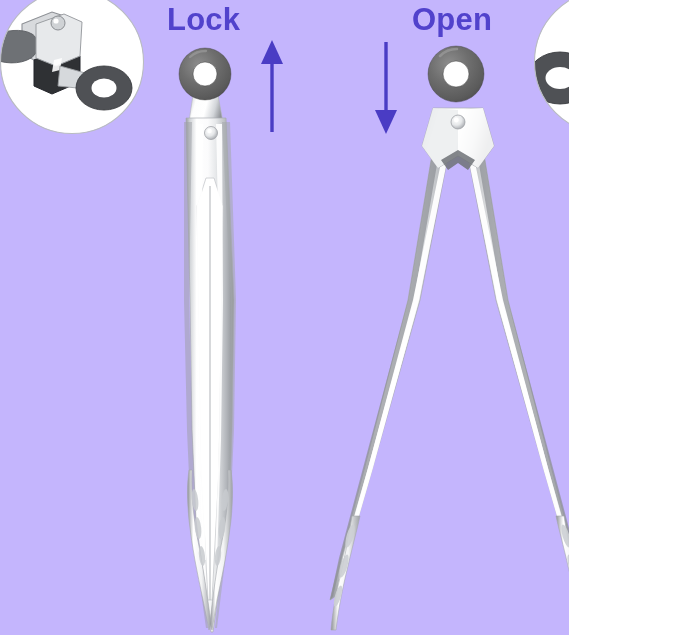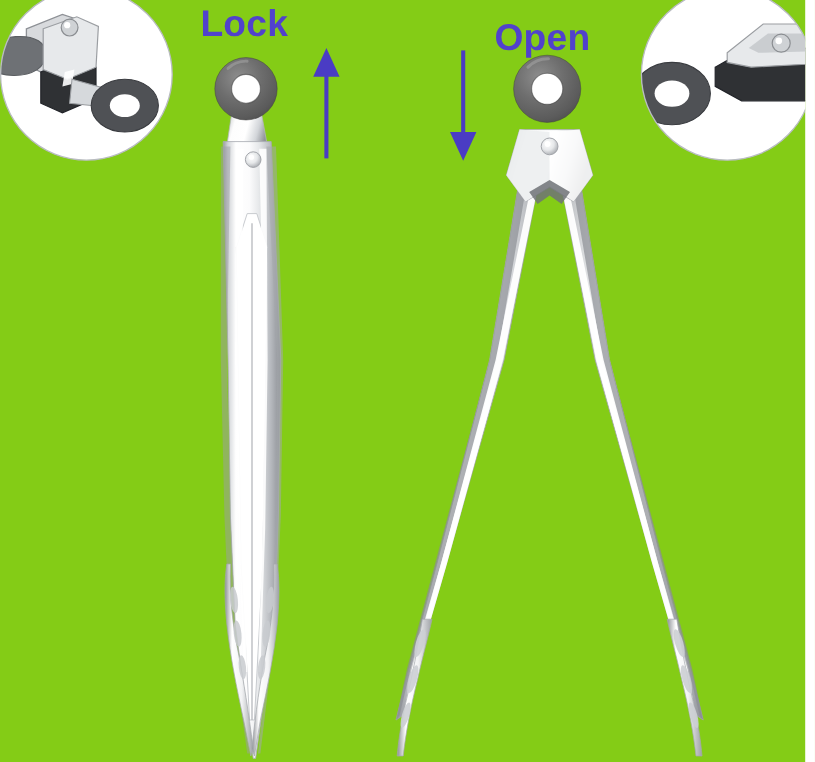--- a/index.html
+++ b/index.html
@@ -5,44 +5,44 @@
   html, body {
     margin: 0;
     padding: 0;
     background: #ffffff;
   }
   body {
     font-family: "Liberation Sans", sans-serif;
   }
   #scene {
     position: relative;
-    width: 671px;
+    width: 569px;
     height: 635px;
-    background: #84cc16;
+    background: #c4b5fd;
     overflow: hidden;
   }
   #scene svg.layer {
     position: absolute;
     left: 0;
     top: 0;
     width: 679px;
     height: 635px;
   }
   .label-text {
     position: absolute;
     font-family: "Liberation Sans", sans-serif;
     font-size: 31px;
     font-weight: bold;
     letter-spacing: 0.2px;
     line-height: 1;
     white-space: nowrap;
     user-select: none;
   }
   #label-lock { left: 167px; top: 4px; }
-  #label-open { left: 412px; top: 16px; }
+  #label-open { left: 412px; top: 4px; }
 </style>
 </head>
 <body>
 
 <div id="scene">
 
   <svg class="layer" viewBox="0 0 679 635">
     <defs>
 
       <linearGradient id="steelClosedBody" x1="0" y1="0" x2="1" y2="0">

